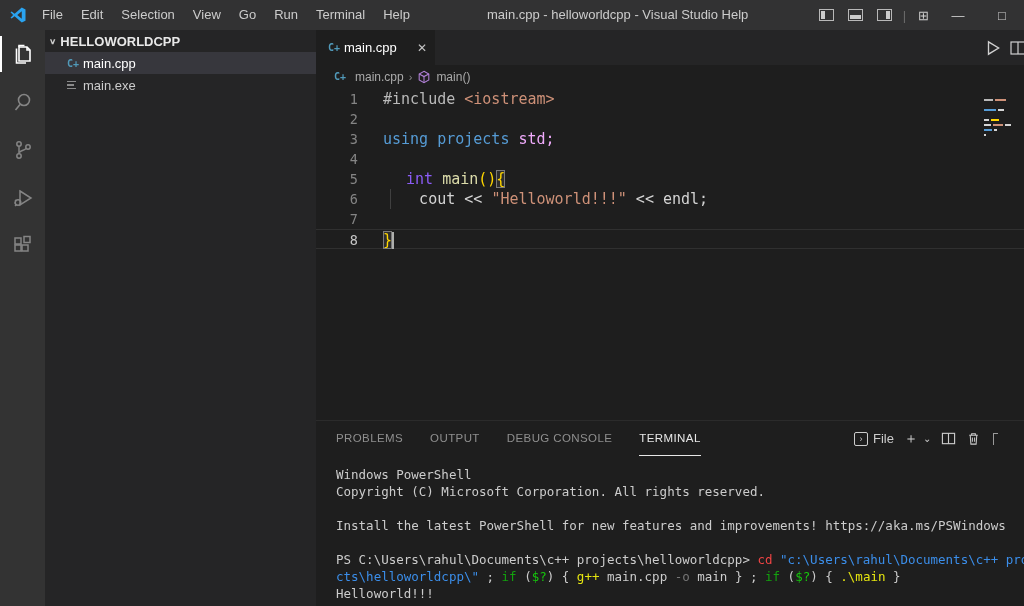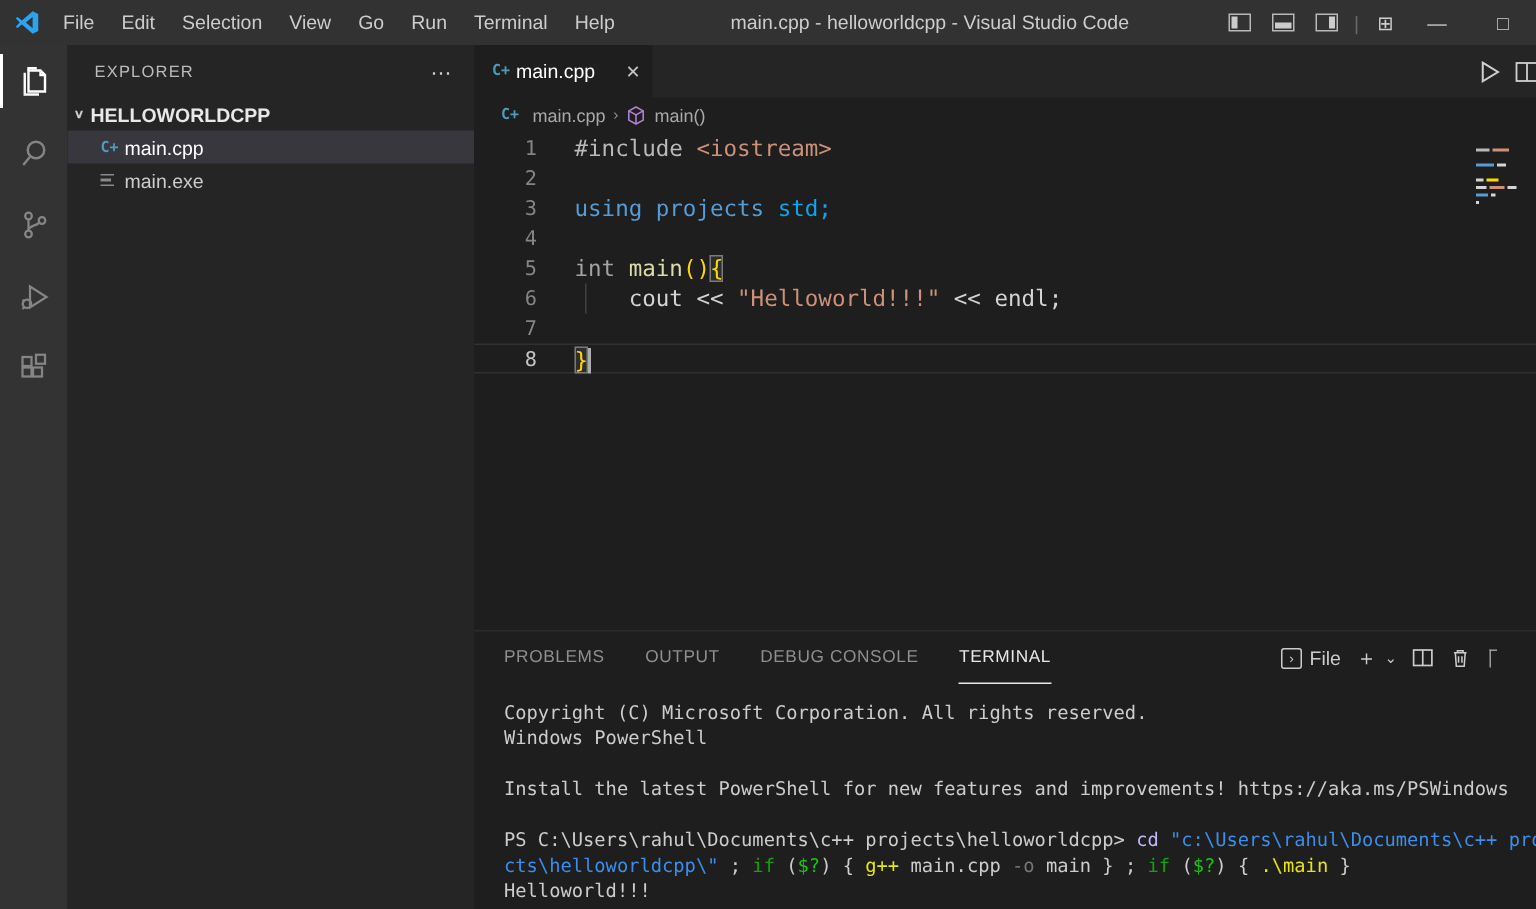--- a/index.html
+++ b/index.html
@@ -88,21 +88,21 @@
     <path fill="#2aa3f0" d="M17 2 L22 4.5 V19.5 L17 22 L7.5 13.8 L3.5 16.8 L2 15.8 L5.5 12 L2 8.2 L3.5 7.2 L7.5 10.2 Z M17 7 L11 12 L17 17 Z"></path>
   </svg>
   <span class="menu-item">File</span>
   <span class="menu-item">Edit</span>
   <span class="menu-item">Selection</span>
   <span class="menu-item">View</span>
   <span class="menu-item">Go</span>
   <span class="menu-item">Run</span>
   <span class="menu-item">Terminal</span>
   <span class="menu-item">Help</span>
-  <span class="window-title">main.cpp - helloworldcpp - Visual Studio Code</span>
+  <span class="window-title">main.cpp - helloworldcpp - Visual Studio Help</span>
   <div class="win-controls">
     <span class="layout-icon">
         <span class="fill fill-left"></span>
       </span>
     <span class="layout-icon">
         <span class="fill fill-bottom"></span>
       </span>
     <span class="layout-icon">
         <span class="fill fill-right"></span>
       </span>
@@ -152,24 +152,20 @@
       <svg width="24" height="24" viewBox="0 0 24 24" fill="none" stroke-width="1.5">
         <rect x="4" y="11" width="6" height="6"></rect>
           <rect x="11" y="11" width="6" height="6"></rect>
           <rect x="4" y="4" width="6" height="6"></rect>
           <rect x="13" y="2.5" width="6" height="6"></rect>
       </svg>
     </div>
   </div>
 
   <div class="sidebar">
-    <div class="sb-header">
-      <span>EXPLORER</span>
-      <span class="sb-more">⋯</span>
-    </div>
     <div class="sb-folder">
       <span class="sb-chevron">∨</span>
       <span>HELLOWORLDCPP</span>
     </div>
     <div class="sb-file selected">
       <span class="cpp-badge">C+</span>
       <span>main.cpp</span>
     </div>
     <div class="sb-file">
       <span class="exe-icon">
@@ -207,23 +203,23 @@
           <path d="M8 1.5 L13.5 4.5 V11.5 L8 14.5 L2.5 11.5 V4.5 Z"></path>
             <path d="M2.5 4.5 L8 7.5 L13.5 4.5"></path>
             <path d="M8 7.5 V14.5"></path>
         </svg>
         <span>main()</span>
       </div>
       <div class="code-area">
         <div id="code-lines">
             <div class="cl"><span class="ln">1</span><span class="ct"><span style="color: rgb(185, 185, 185);">#include </span><span style="color: rgb(206, 145, 120);">&lt;iostream&gt;</span></span></div>
             <div class="cl"><span class="ln">2</span><span class="ct"></span></div>
-            <div class="cl"><span class="ln">3</span><span class="ct"><span style="color: rgb(86, 156, 214);">using</span><span style="color: rgb(212, 212, 212);"> </span><span style="color: rgb(86, 156, 214);">projects</span><span style="color: #0ea5e9;"> std;</span></span></div>
+            <div class="cl"><span class="ln">3</span><span class="ct"><span style="color: rgb(86, 156, 214);">using</span><span style="color: rgb(212, 212, 212);"> </span><span style="color: rgb(86, 156, 214);">projects</span><span style="color: #f0abfc;"> std;</span></span></div>
             <div class="cl"><span class="ln">4</span><span class="ct"></span></div>
-            <div class="cl"><span class="ln">5</span><span class="ct"><span style="color: #a3a3a3;">int</span><span style="color: rgb(212, 212, 212);"> </span><span style="color: rgb(220, 220, 170); text-align: center;">main</span><span style="color: rgb(255, 215, 0);">()</span><span class="tok-box" style="color: rgb(255, 215, 0);">{</span></span></div>
+            <div class="cl"><span class="ln">5</span><span class="ct"><span style="color: #8b5cf6; margin-left: 23px;">int</span><span style="color: rgb(212, 212, 212);"> </span><span style="color: rgb(220, 220, 170); text-align: center;">main</span><span style="color: rgb(255, 215, 0);">()</span><span class="tok-box" style="color: rgb(255, 215, 0);">{</span></span></div>
             <div class="cl guide"><span class="ln">6</span><span class="ct"><span style="color: rgb(212, 212, 212);">    cout &lt;&lt; </span><span style="color: rgb(206, 145, 120);">"Helloworld!!!"</span><span style="color: rgb(212, 212, 212);"> &lt;&lt; endl;</span></span></div>
             <div class="cl guide"><span class="ln">7</span></div>
             <div class="cl active"><span class="ln">8</span><span class="ct"><span class="tok-box" style="color: rgb(255, 215, 0);">}</span><span class="caret"></span></span></div>
           </div>
         <div class="minimap" id="minimap">
             <div class="mm-row">
               <div style="width: 9px; background: rgb(185, 185, 185);"></div>
               <div style="width: 11px; background: rgb(206, 145, 120);"></div>
             </div>
             <div class="mm-row"></div>
@@ -273,24 +269,24 @@
             <path d="M3.5 4.5 H12.5"></path>
               <path d="M6 4.5 V3 H10 V4.5"></path>
               <path d="M4.5 4.5 L5.2 14 H10.8 L11.5 4.5"></path>
               <path d="M6.8 7 V11.5"></path>
               <path d="M9.2 7 V11.5"></path>
           </svg>
           <span class="edge-sliver"></span>
         </div>
       </div>
       <div class="terminal" id="terminal-lines">
+          <div class="tl"><span style="color: rgb(204, 204, 204);">Windows PowerShell</span></div>
           <div class="tl"><span style="color: rgb(204, 204, 204);">Copyright (C) Microsoft Corporation. All rights reserved.</span></div>
-          <div class="tl"><span style="color: rgb(204, 204, 204);">Windows PowerShell</span></div>
           <div class="tl"></div>
           <div class="tl"><span style="color: rgb(204, 204, 204);">Install the latest PowerShell for new features and improvements! https://aka.ms/PSWindows</span></div>
           <div class="tl"></div>
-          <div class="tl"><span style="color: rgb(204, 204, 204);">PS C:\Users\rahul\Documents\c++ projects\helloworldcpp&gt; </span><span style="color: #c4b5fd;">cd </span><span style="color: rgb(59, 142, 234);">"c:\Users\rahul\Documents\c++ proje</span></div>
+          <div class="tl"><span style="color: rgb(204, 204, 204);">PS C:\Users\rahul\Documents\c++ projects\helloworldcpp&gt; </span><span style="color: #ef4444;">cd </span><span style="color: rgb(59, 142, 234);">"c:\Users\rahul\Documents\c++ proje</span></div>
           <div class="tl"><span style="color: rgb(59, 142, 234);">cts\helloworldcpp\" </span><span style="color: rgb(204, 204, 204);">; </span><span style="color: rgb(19, 161, 14);">if </span><span style="color: rgb(204, 204, 204);">(</span><span style="color: rgb(22, 198, 12);">$?</span><span style="color: rgb(204, 204, 204);">) { </span><span style="color: rgb(229, 229, 16);">g++ </span><span style="color: rgb(204, 204, 204);">main.cpp </span><span style="color: rgb(118, 118, 118);">-o </span><span style="color: rgb(204, 204, 204);">main } </span><span style="color: rgb(204, 204, 204);">; </span><span style="color: rgb(19, 161, 14);">if </span><span style="color: rgb(204, 204, 204);">(</span><span style="color: rgb(22, 198, 12);">$?</span><span style="color: rgb(204, 204, 204);">) { </span><span style="color: rgb(229, 229, 16);">.\main</span><span style="color: rgb(204, 204, 204);"> }</span></div>
           <div class="tl"><span style="color: rgb(204, 204, 204);">Helloworld!!!</span></div>
         </div>
     </div>
   </div>
 </div>
 
 </body></html>

